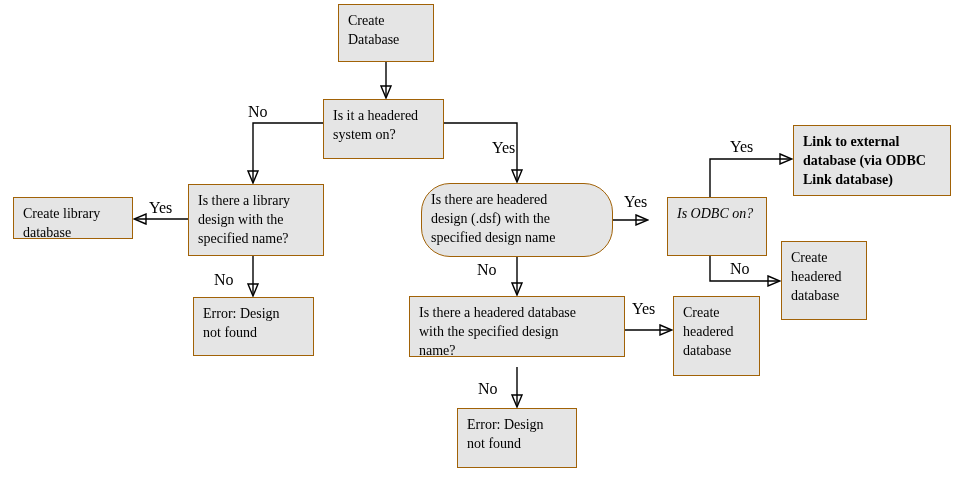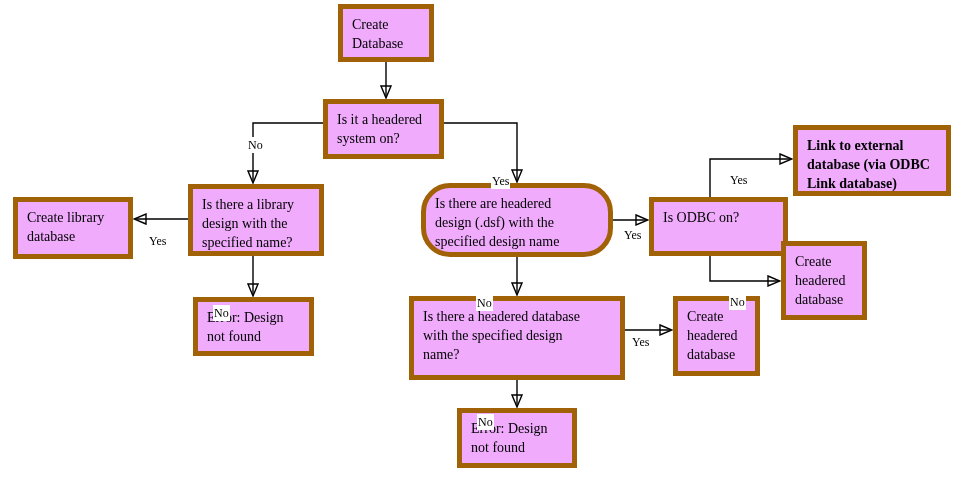--- a/index.html
+++ b/index.html
@@ -18,34 +18,33 @@
     width: 959px; height: 487px;
   }
   .edges-svg path {
     fill: none;
     stroke: #000000;
     stroke-width: 1.4;
   }
   .node {
     position: absolute;
     box-sizing: border-box;
-    border: 5px solid #a16207;
-    background: #f0abfc;
+    border: 1px solid #a16207;
+    background: #e5e5e5;
     padding: 6px 4px 0 9px;
     font-size: 14px;
     line-height: 19px;
     white-space: pre-line;
   }
   .edge-label {
     position: absolute;
-    font-size: 12px;
+    font-size: 16px;
     line-height: 16px;
     background: #ffffff;
     padding: 0 1px;
-    margin-top: 33px;
   }
 </style>
 </head>
 <body>
 
 <div class="canvas">
 
   <svg class="edges-svg" viewBox="0 0 959 487" xmlns="http://www.w3.org/2000/svg">
     <defs>
       <marker id="arrow" markerUnits="userSpaceOnUse" markerWidth="14" markerHeight="12" refX="12" refY="6" orient="auto">
@@ -68,41 +67,41 @@
   <div class="node" style="left:338px; top:4px; width:96px; height:58px;">Create
 Database</div>
 
   <div class="node" style="left:188px; top:184px; width:136px; height:72px;">Is there a library
 design with the
 specified name?</div>
 
   <div class="node" style="left:323px; top:99px; width:121px; height:60px;">Is it a headered
 system on?</div>
 
-  <div class="node" style="left:13px; top:197px; width:120px; height:62px;">Create library
+  <div class="node" style="left:13px; top:197px; width:120px; height:42px;">Create library
 database</div>
 
   <div class="node" style="left:193px; top:297px; width:121px; height:59px;">Error: Design
 not found</div>
 
   <div class="node" style="left:421px; top:183px; width:192px; height:74px;border-radius:29px;">Is there are headered
 design (.dsf) with the
 specified design name</div>
 
-  <div class="node" style="left:649px; top:197px; width:139px; height:59px;">Is ODBC on?</div>
+  <div class="node" style="left:667px; top:197px; width:100px; height:59px;font-style:italic;">Is ODBC on?</div>
 
   <div class="node" style="left:793px; top:125px; width:158px; height:71px;font-weight:bold;">Link to external
 database (via ODBC
 Link database)</div>
 
   <div class="node" style="left:781px; top:241px; width:86px; height:79px;">Create
 headered
 database</div>
 
-  <div class="node" style="left:409px; top:296px; width:216px; height:84px;">Is there a headered database
+  <div class="node" style="left:409px; top:296px; width:216px; height:61px;">Is there a headered database
 with the specified design
 name?</div>
 
   <div class="node" style="left:673px; top:296px; width:87px; height:80px;">Create
 headered
 database</div>
 
   <div class="node" style="left:457px; top:408px; width:120px; height:60px;">Error: Design
 not found</div>
 

